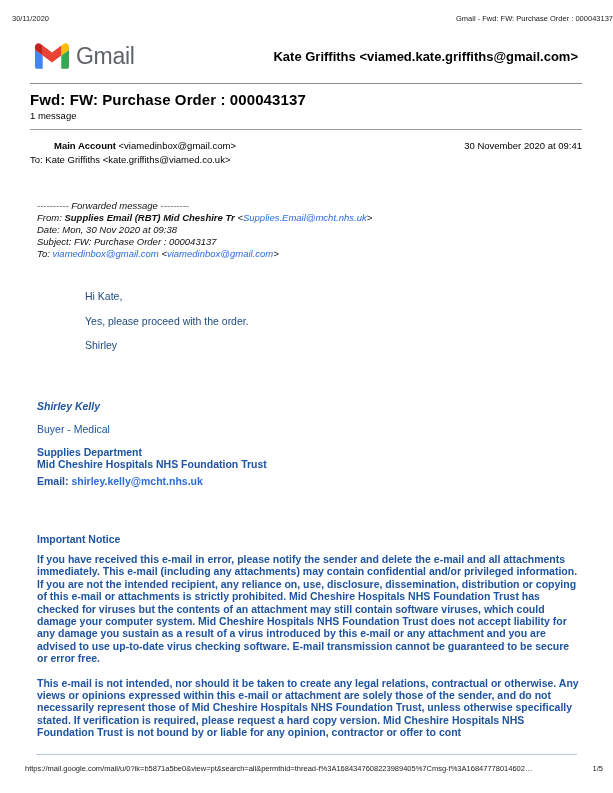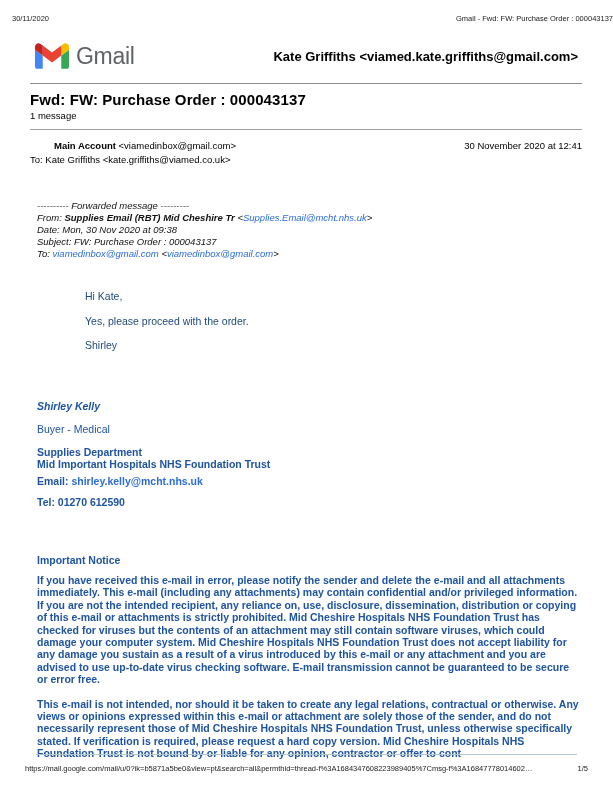--- a/index.html
+++ b/index.html
@@ -41,21 +41,21 @@
   .sig-org { margin-top:11px; font-weight:bold; line-height:12px; }
   .sig-email { margin-top:5px; font-weight:bold; }
   .sig-tel { margin-top:9px; font-weight:bold; }
 
   .notice { margin-top:13px; color:#1f54a0; font-size:10.5px; font-weight:bold; }
   .notice-title { margin-bottom:8px;margin-top:46px; }
   .notice p.np { line-height:12.4px; margin:0 0 12px 0; }
 
   
   .footer-rule { position:absolute; top:754px; left:36px; right:36px; border-top:1px solid #b3c6d4; }
-  .print-footer { position:absolute; top:764px; left:25px; right:25px; display:flex; justify-content:space-between; font-size:7.5px; color:#1a1a1a; white-space:nowrap; }
+  .print-footer { position:absolute; top:764px; left:25px; right:10px; display:flex; justify-content:space-between; font-size:7.5px; color:#1a1a1a; white-space:nowrap; }
   .pf-url { overflow:hidden; }
   .pf-page { margin-left:12px; }
 </style>
 </head>
 <body>
 
 <div class="page">
 
   <div class="print-header">
     <span class="ph-title">Gmail - Fwd: FW: Purchase Order : 000043137</span>
@@ -79,21 +79,21 @@
   </div>
 
   <div class="content">
     <div class="hr1"></div>
     <div class="subject">Fwd: FW: Purchase Order : 000043137</div>
     <div class="msg-count">1 message</div>
     <div class="hr2"></div>
 
     <div class="msg-head">
       <div><b>Main Account</b><span> &lt;viamedinbox@gmail.com&gt;</span></div>
-      <div>30 November 2020 at 12:41</div>
+      <div>30 November 2020 at 09:41</div>
     </div>
     <div class="to-line">To: Kate Griffiths &lt;kate.griffiths@viamed.co.uk&gt;</div>
 
     <div class="email-body">
 
       <div class="fwd-block">
         <div>---------- Forwarded message ---------</div>
         <div><span>From: </span><b>Supplies Email (RBT) Mid Cheshire Tr</b><span> &lt;</span><a href="#" class="lnk">Supplies.Email@mcht.nhs.uk</a><span>&gt;</span></div>
         <div>Date: Mon, 30 Nov 2020 at 09:38</div>
         <div>Subject: FW: Purchase Order : 000043137</div>
@@ -104,24 +104,23 @@
         <p>Hi Kate,</p>
         <p>Yes, please proceed with the order.</p>
         <p>Shirley</p>
       </div>
 
       <div class="signature">
         <div class="sig-name">Shirley Kelly</div>
         <div class="sig-role">Buyer - Medical</div>
         <div class="sig-org">
           <div>Supplies Department</div>
-          <div>Mid Important Hospitals NHS Foundation Trust</div>
+          <div>Mid Cheshire Hospitals NHS Foundation Trust</div>
         </div>
         <div class="sig-email"><span>Email: </span><a href="#" class="lnk">shirley.kelly@mcht.nhs.uk</a></div>
-        <div class="sig-tel">Tel: 01270 612590</div>
       </div>
 
       <div class="notice">
         <div class="notice-title">Important Notice</div>
         <p class="np">If you have received this e-mail in error, please notify the sender and delete the e-mail and all attachments immediately. This e-mail (including any attachments) may contain confidential and/or privileged information. If you are not the intended recipient, any reliance on, use, disclosure, dissemination, distribution or copying of this e-mail or attachments is strictly prohibited. Mid Cheshire Hospitals NHS Foundation Trust has checked for viruses but the contents of an attachment may still contain software viruses, which could damage your computer system. Mid Cheshire Hospitals NHS Foundation Trust does not accept liability for any damage you sustain as a result of a virus introduced by this e-mail or any attachment and you are advised to use up-to-date virus checking software. E-mail transmission cannot be guaranteed to be secure or error free.</p>
         <p class="np">This e-mail is not intended, nor should it be taken to create any legal relations, contractual or otherwise. Any views or opinions expressed within this e-mail or attachment are solely those of the sender, and do not necessarily represent those of Mid Cheshire Hospitals NHS Foundation Trust, unless otherwise specifically stated. If verification is required, please request a hard copy version. Mid Cheshire Hospitals NHS Foundation Trust is not bound by or liable for any opinion, contractor or offer to cont</p>
       </div>
 
     </div>
   </div>

